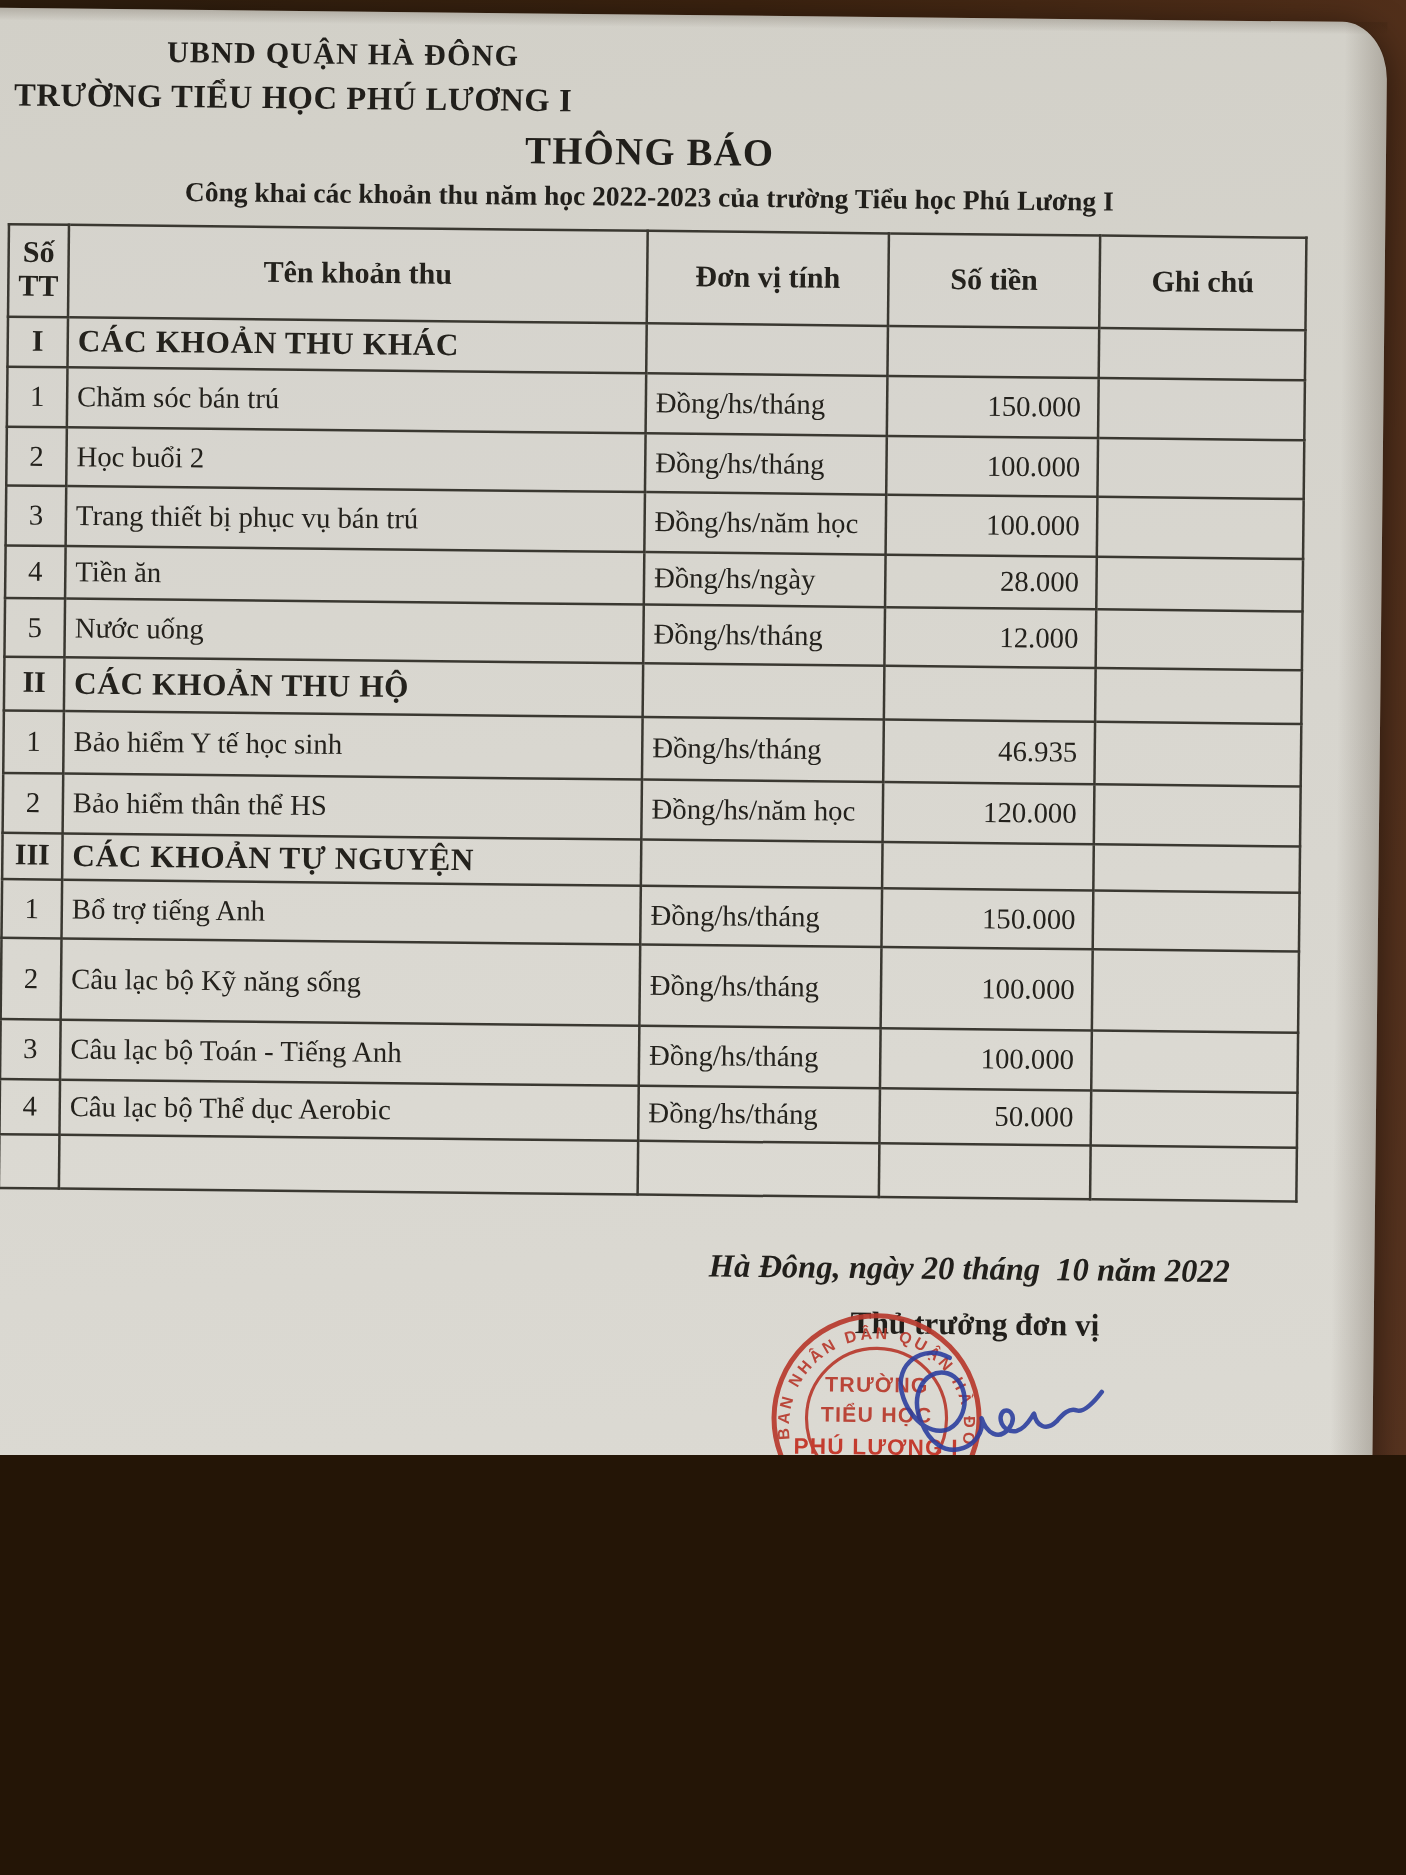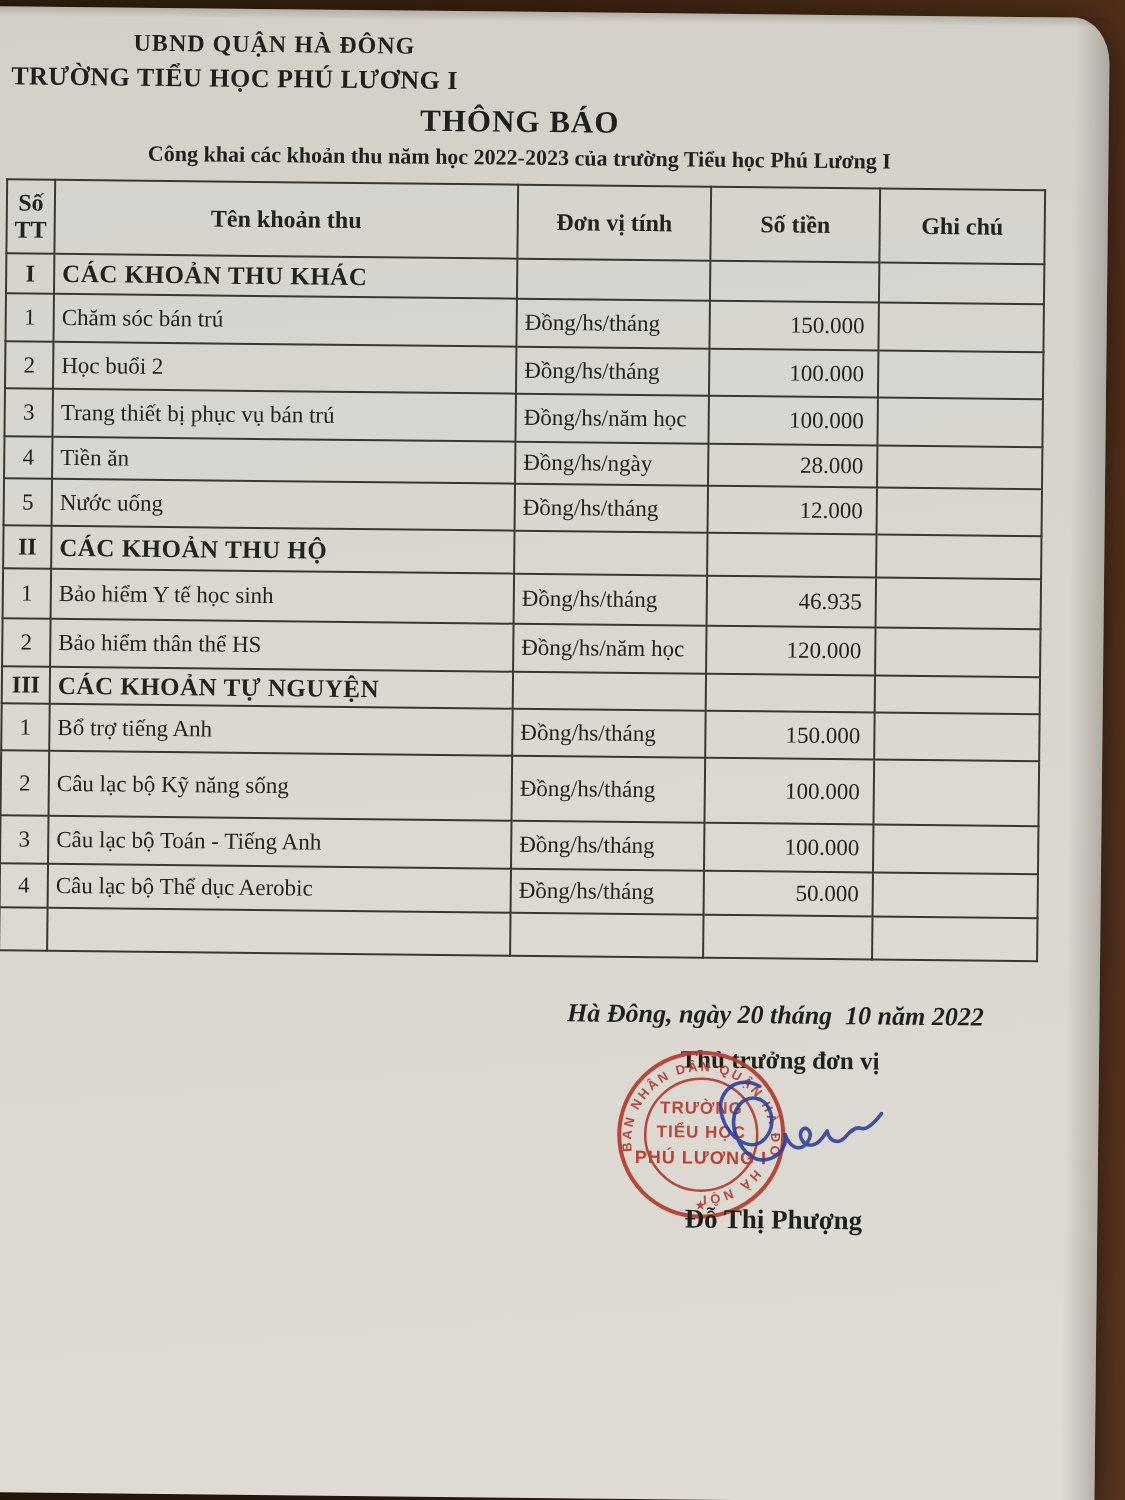--- a/index.html
+++ b/index.html
@@ -1,17 +1,17 @@
 <!DOCTYPE html>
 <html><head>
 <meta charset="utf-8">
 <style>
   html, body { margin: 0; padding: 0; background: #241506; }
   .stage {
-    position: relative; width: 1125px; height: 1500px; overflow: hidden;
+    position: relative; width: 1125px; height: 1164px; overflow: hidden;
     background: linear-gradient(100deg, #2f1e0e 0%, #3c2310 45%, #4e2d18 78%, #583420 100%);
     font-family: "Liberation Serif", "DejaVu Serif", serif;
   }
   .paper {
     position: absolute; left: -24px; top: 6px; width: 1134px; height: 1486px;
     transform: rotate(0.6deg); transform-origin: 0 0;
     background: linear-gradient(175deg, #d2d0c8 0%, #d7d5ce 40%, #dedcd5 100%);
     border-top-right-radius: 36px 46px;
     box-shadow: 0 6px 30px rgba(0,0,0,0.55);
   }

